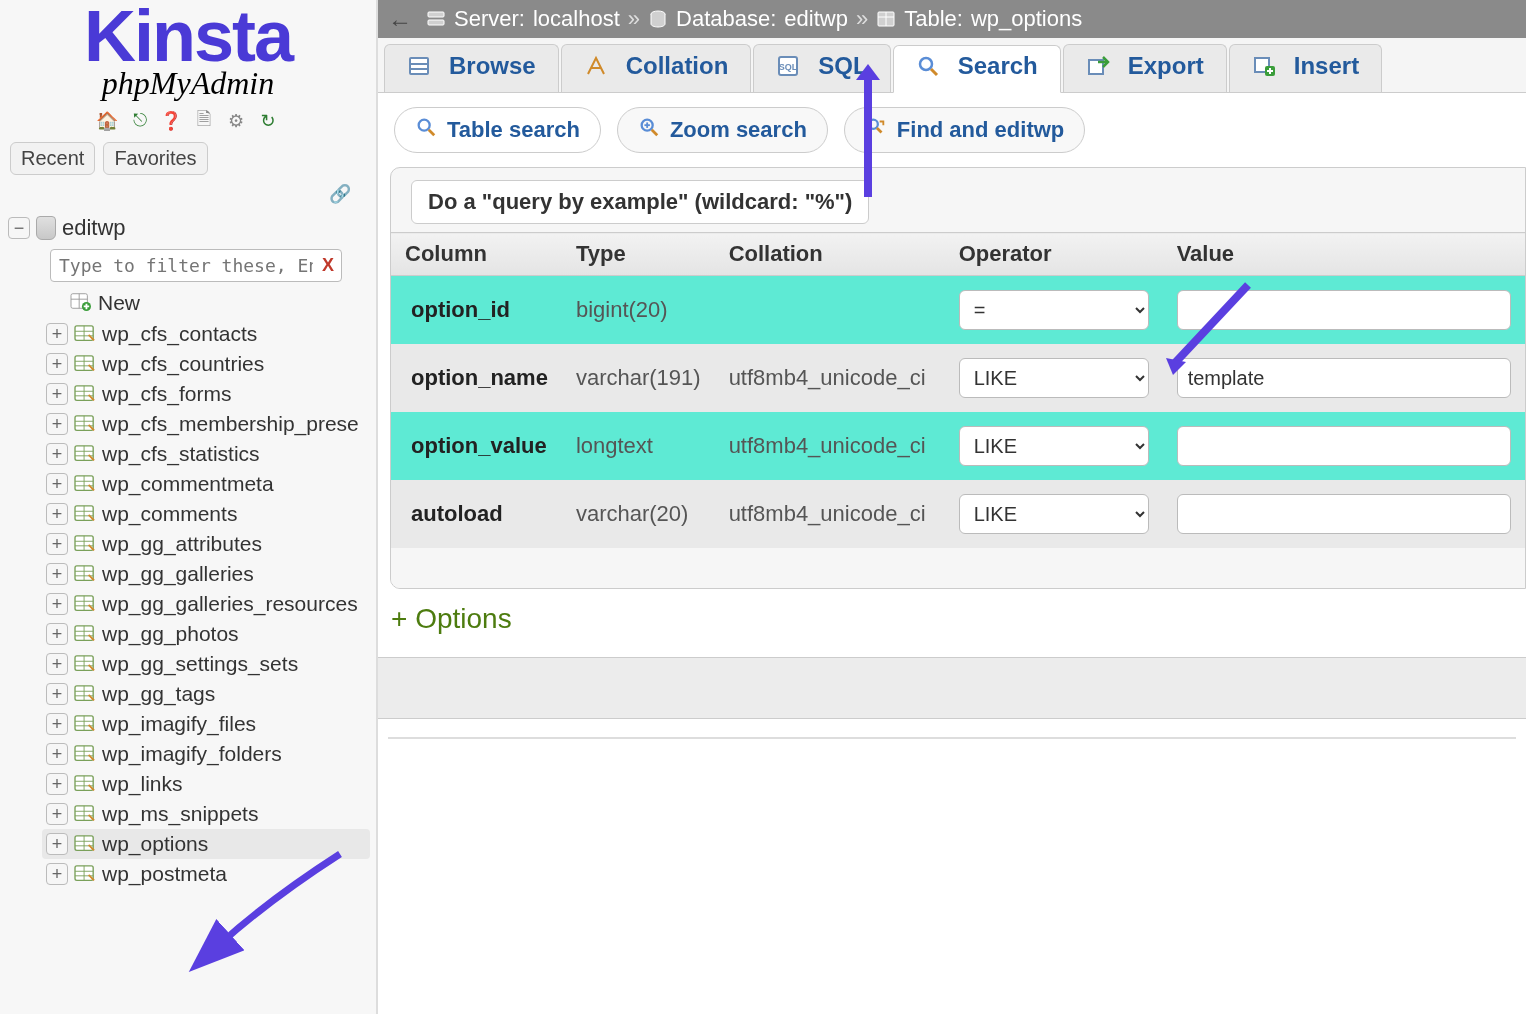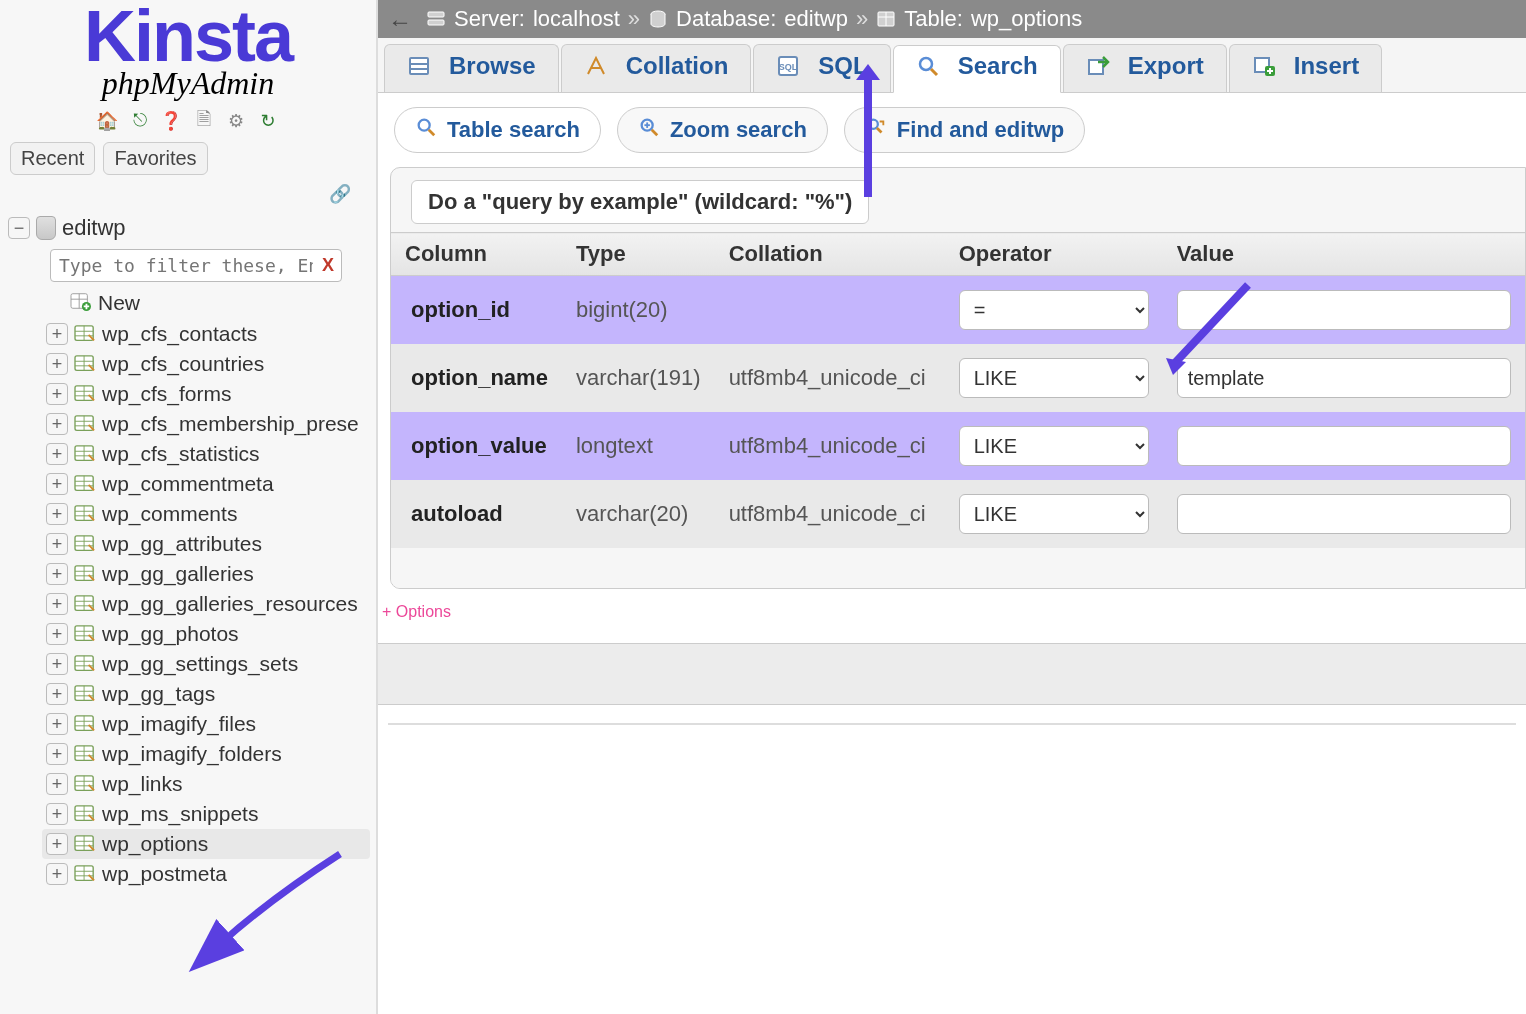--- a/index.html
+++ b/index.html
@@ -250,21 +250,21 @@
     border-bottom: 1px solid #ccc;
     padding: 8px 14px;
     color: #333;
   }
   .search-table td {
     padding: 14px 14px;
     font-size: 22px;
     color: #444;
     vertical-align: middle;
   }
-  .search-table tr.odd td { background: #c4b5fd; }
+  .search-table tr.odd td { background: #5eead4; }
   .search-table tr.even td { background: #e9e9e9; }
   .search-table td.col-column { font-weight: 700; color:#222; padding-left: 20px; width: 160px;}
   .search-table td.col-type { width: 150px; color:#555;}
   .search-table td.col-collation { width: 230px; color:#555;}
   .search-table td.col-operator { width: 210px; }
   .op-select, .val-input {
     font-size: 20px;
     padding: 6px 10px;
     border: 1px solid #bbb;
     border-radius: 6px;
@@ -275,23 +275,23 @@
   .val-input { width: 100%; height: 40px; }
   .select-wrap { position: relative; display:inline-block; width: 190px;}
   .select-wrap::after {
     content: "";
     position: absolute; right: 10px; top: 50%; transform: translateY(-50%);
     width: 0; height: 0;
   }
   .panel-spacer { height: 40px; background: #f6f6f6; }
 
   .options-link {
-    padding: 14px 4px 18px;
-    color: #ec4899;
-    font-size: 16px;
+    padding: 14px 13px 18px;
+    color: #4d7c0f;
+    font-size: 28px;
     cursor: pointer;
   }
   .bottom-bar {
     height: 62px;
     background: #ececec;
     border: 1px solid #ccc;
     border-left: none;
     border-right: none;
     margin: 4px 0 0 0;
   }

